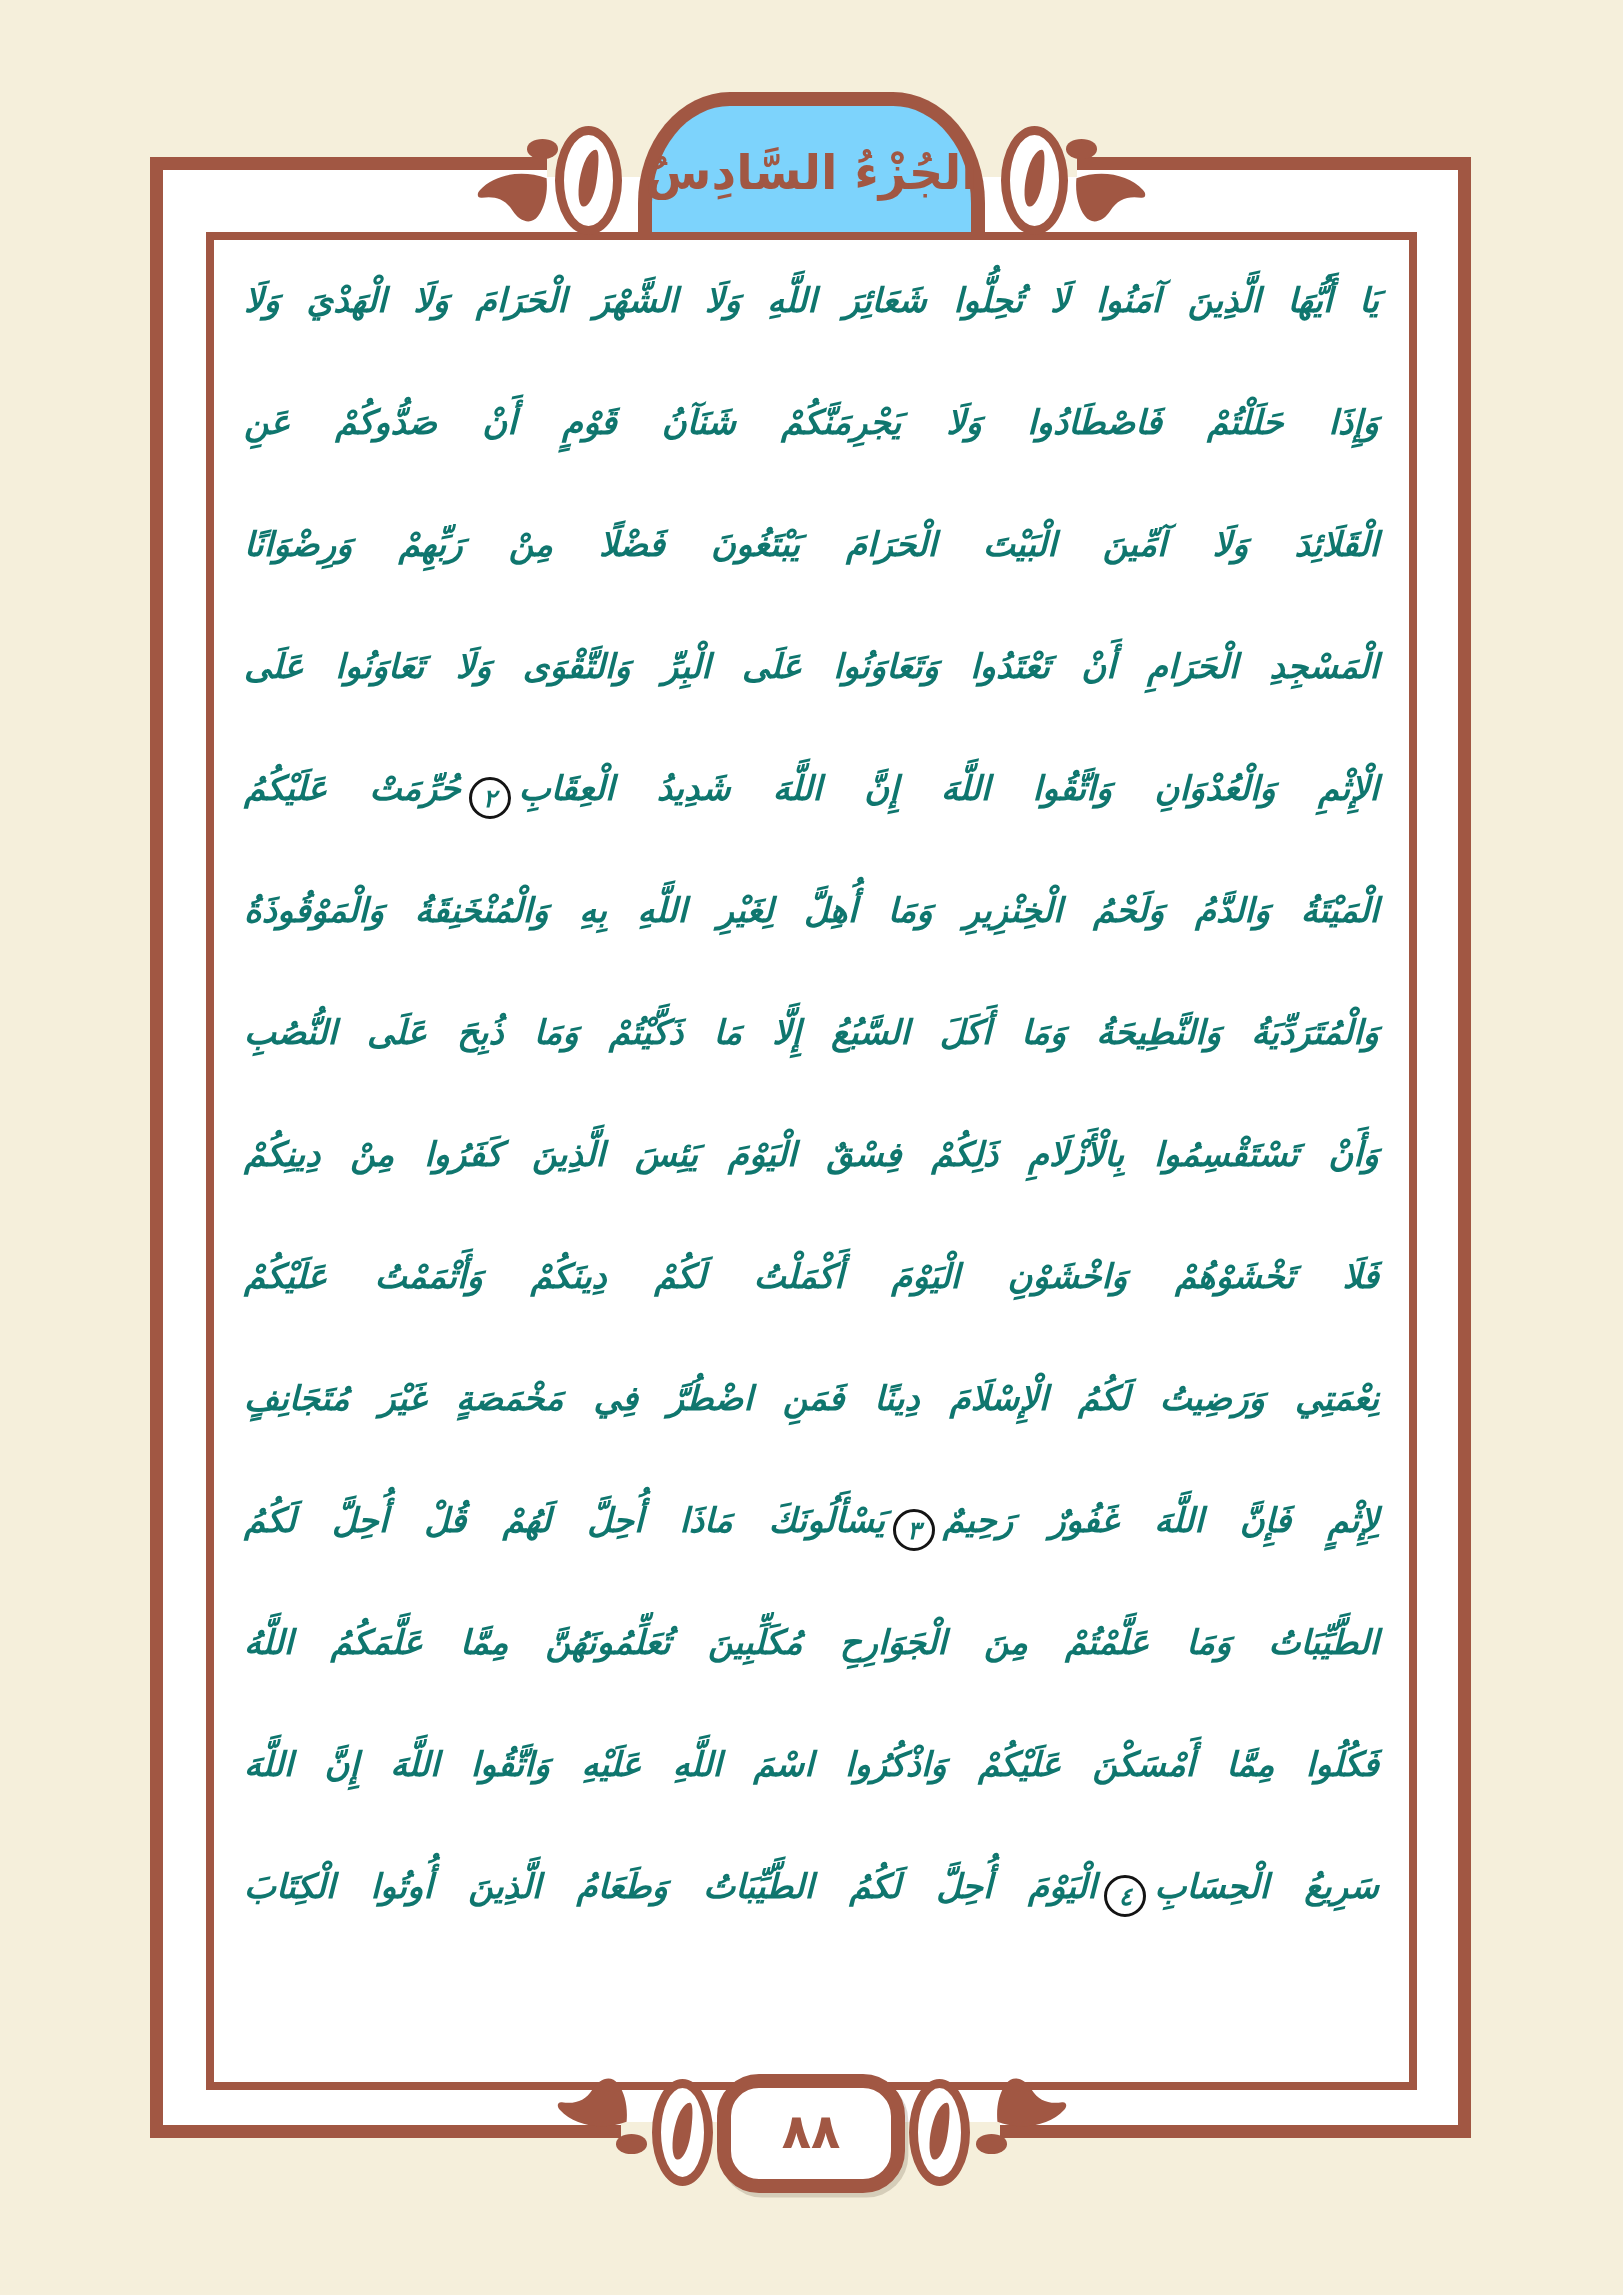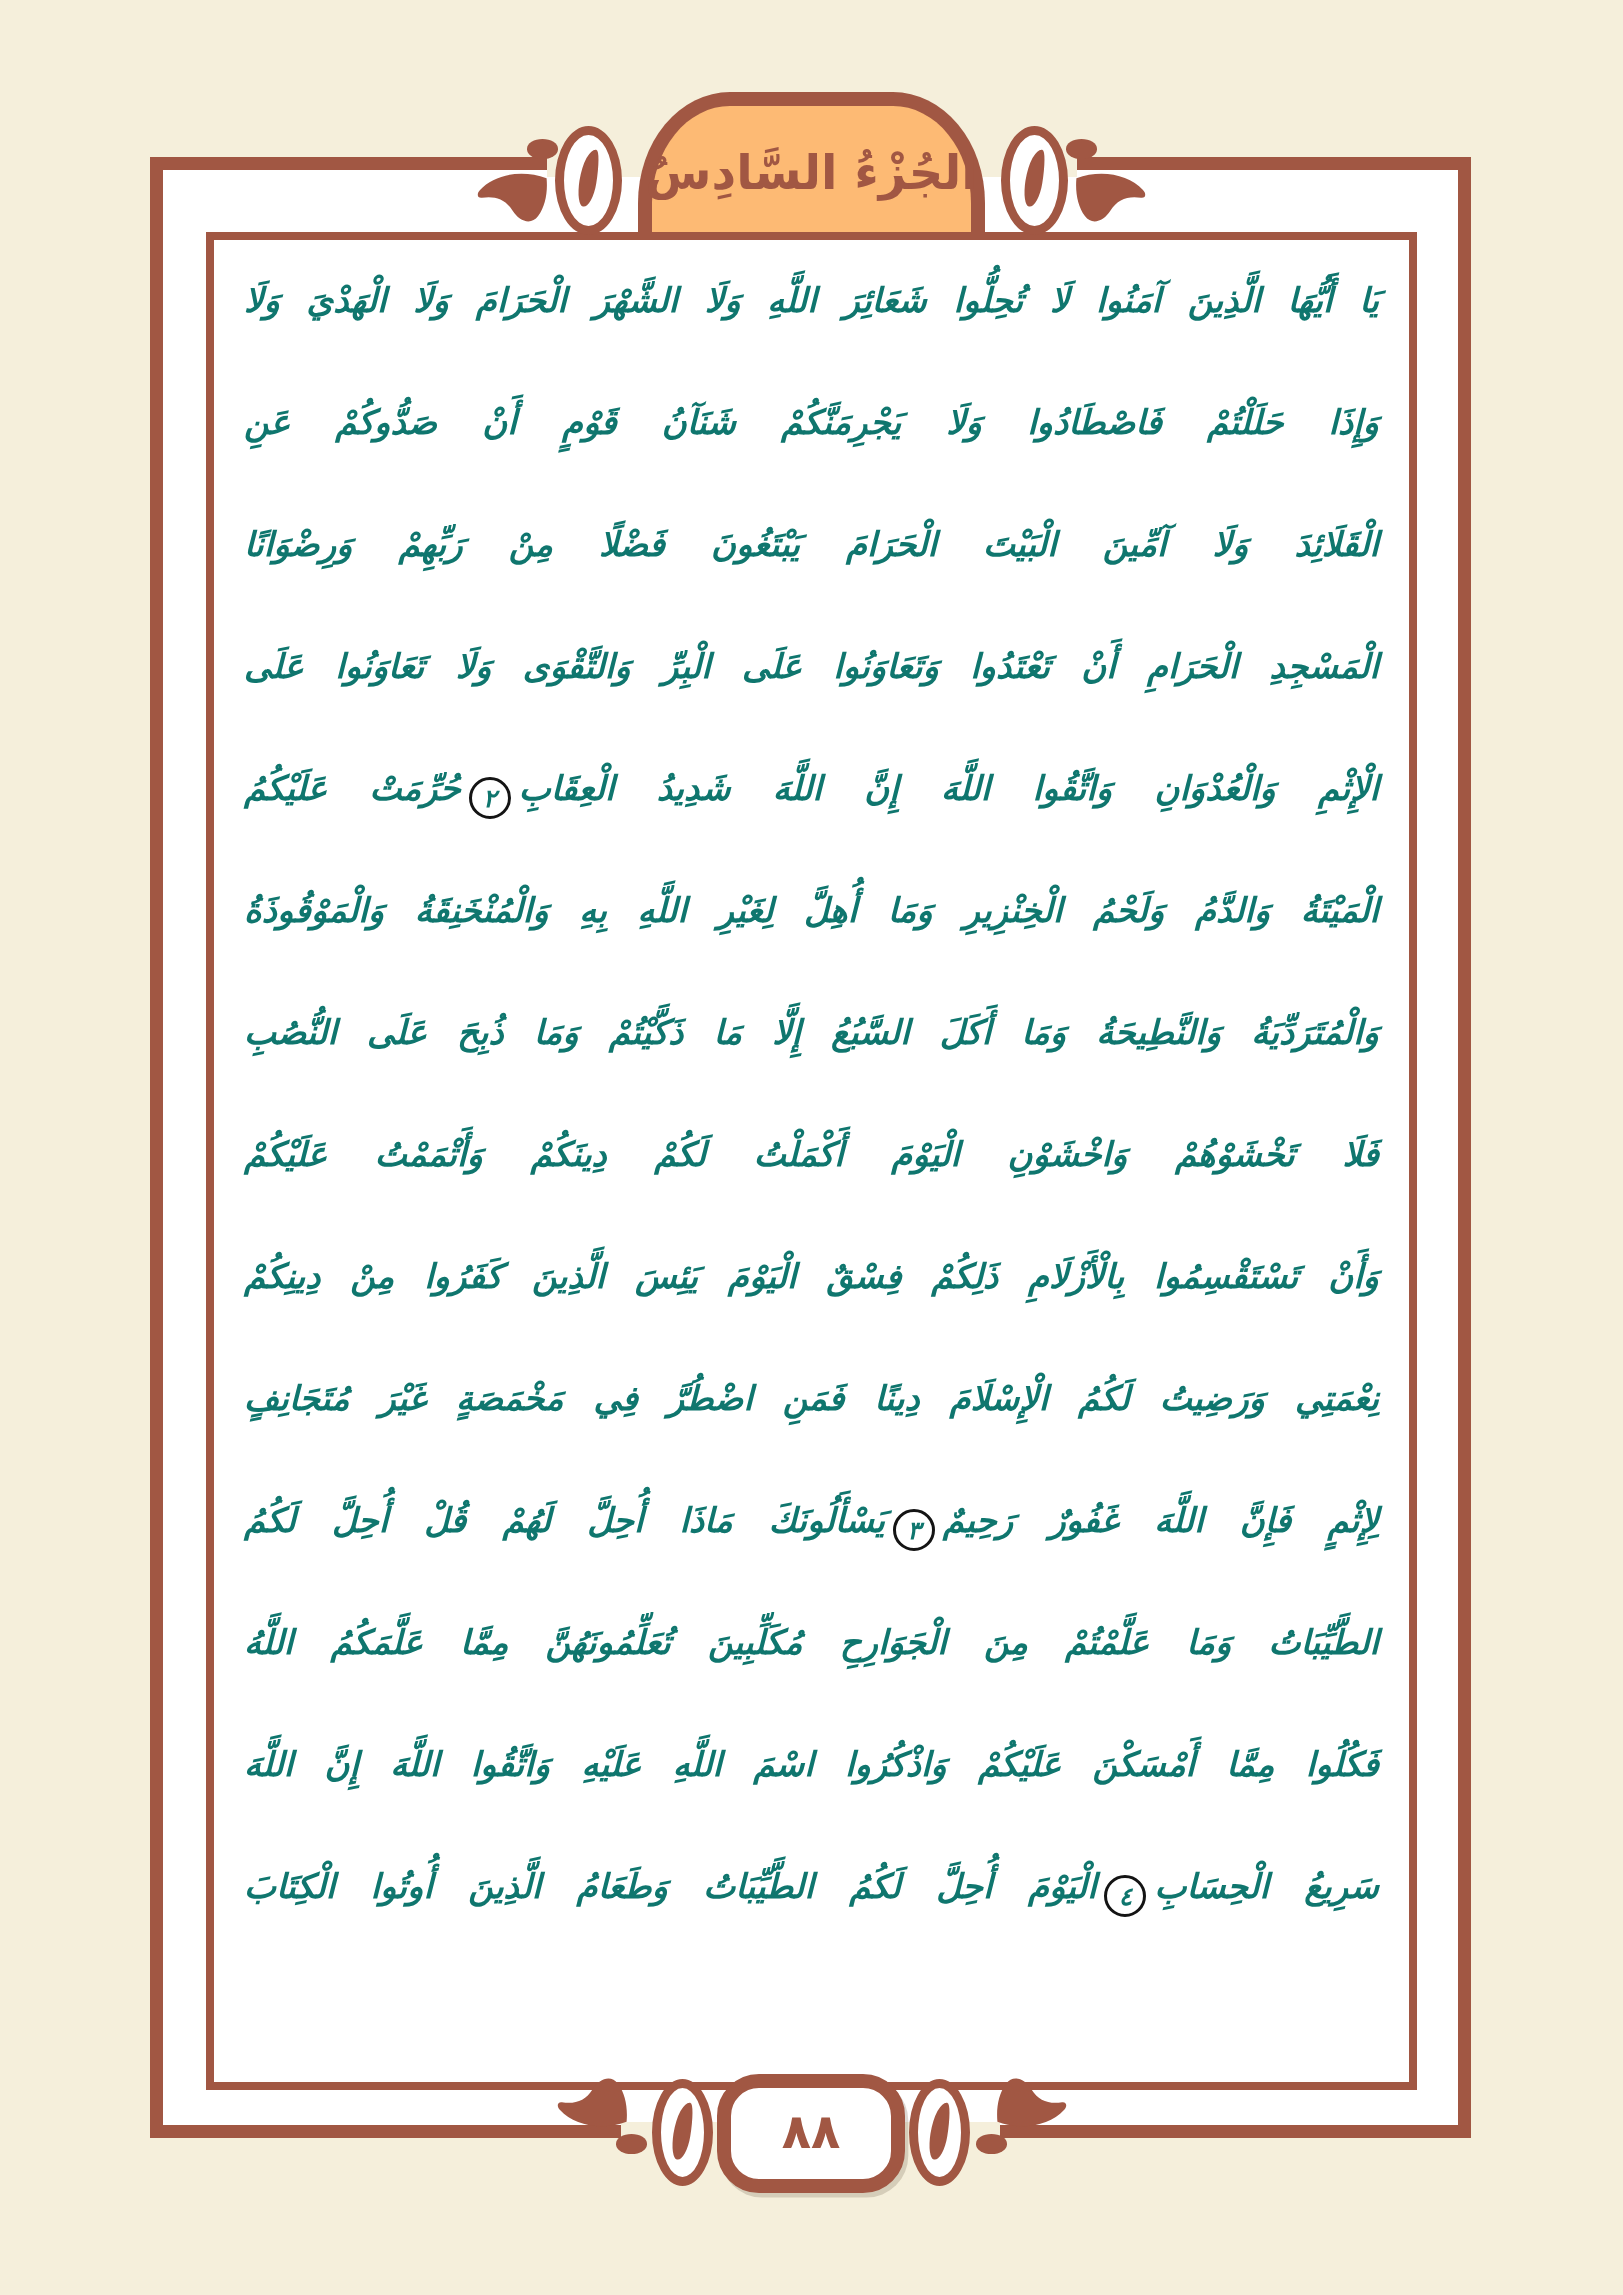--- a/index.html
+++ b/index.html
@@ -24,21 +24,21 @@
     position:absolute;left:547px;top:153px;width:530px;height:23.6px;
     background:#F5EFDB;z-index:2;
   }
   .bottom-notch{
     position:absolute;left:621px;top:2122px;width:379px;height:21px;
     background:#F5EFDB;z-index:2;
   }
   
   .juz-arch{
     position:absolute;left:638px;top:92px;width:347px;height:140px;
-    background:#fdba74;border:14.4px solid #A15743;border-bottom:none;
+    background:#7dd3fc;border:14.4px solid #A15743;border-bottom:none;
     border-radius:92px 92px 0 0 / 111px 111px 0 0;
     box-sizing:border-box;z-index:3;
     display:flex;align-items:center;justify-content:center;
   }
   .juz-title{
     color:#A15743;font-weight:bold;font-size:48px;line-height:1;
     direction:rtl;white-space:nowrap;padding-top:6.5px;
   }
   .ornament-oval{
     position:absolute;width:67px;height:109px;background:#ffffff;
@@ -129,22 +129,22 @@
 </div>
 
 <div class="text-area">
   <div class="quran-line"><span>يَا أَيُّهَا الَّذِينَ آمَنُوا لَا تُحِلُّوا شَعَائِرَ اللَّهِ وَلَا الشَّهْرَ الْحَرَامَ وَلَا الْهَدْيَ وَلَا</span></div>
   <div class="quran-line"><span>وَإِذَا حَلَلْتُمْ فَاصْطَادُوا وَلَا يَجْرِمَنَّكُمْ شَنَآنُ قَوْمٍ أَنْ صَدُّوكُمْ عَنِ</span></div>
   <div class="quran-line"><span>الْقَلَائِدَ وَلَا آمِّينَ الْبَيْتَ الْحَرَامَ يَبْتَغُونَ فَضْلًا مِنْ رَبِّهِمْ وَرِضْوَانًا</span></div>
   <div class="quran-line"><span>الْمَسْجِدِ الْحَرَامِ أَنْ تَعْتَدُوا وَتَعَاوَنُوا عَلَى الْبِرِّ وَالتَّقْوَى وَلَا تَعَاوَنُوا عَلَى</span></div>
   <div class="quran-line"><span>الْإِثْمِ وَالْعُدْوَانِ وَاتَّقُوا اللَّهَ إِنَّ اللَّهَ شَدِيدُ الْعِقَابِ</span><span class="verse-badge">٢</span><span>حُرِّمَتْ عَلَيْكُمُ</span></div>
   <div class="quran-line"><span>الْمَيْتَةُ وَالدَّمُ وَلَحْمُ الْخِنْزِيرِ وَمَا أُهِلَّ لِغَيْرِ اللَّهِ بِهِ وَالْمُنْخَنِقَةُ وَالْمَوْقُوذَةُ</span></div>
   <div class="quran-line"><span>وَالْمُتَرَدِّيَةُ وَالنَّطِيحَةُ وَمَا أَكَلَ السَّبُعُ إِلَّا مَا ذَكَّيْتُمْ وَمَا ذُبِحَ عَلَى النُّصُبِ</span></div>
+  <div class="quran-line"><span>وَأَنْ تَسْتَقْسِمُوا بِالْأَزْلَامِ ذَلِكُمْ فِسْقٌ الْيَوْمَ يَئِسَ الَّذِينَ كَفَرُوا مِنْ دِينِكُمْ</span></div>
   <div class="quran-line"><span>فَلَا تَخْشَوْهُمْ وَاخْشَوْنِ الْيَوْمَ أَكْمَلْتُ لَكُمْ دِينَكُمْ وَأَتْمَمْتُ عَلَيْكُمْ</span></div>
-  <div class="quran-line"><span>وَأَنْ تَسْتَقْسِمُوا بِالْأَزْلَامِ ذَلِكُمْ فِسْقٌ الْيَوْمَ يَئِسَ الَّذِينَ كَفَرُوا مِنْ دِينِكُمْ</span></div>
   <div class="quran-line"><span>نِعْمَتِي وَرَضِيتُ لَكُمُ الْإِسْلَامَ دِينًا فَمَنِ اضْطُرَّ فِي مَخْمَصَةٍ غَيْرَ مُتَجَانِفٍ</span></div>
   <div class="quran-line"><span>لِإِثْمٍ فَإِنَّ اللَّهَ غَفُورٌ رَحِيمٌ</span><span class="verse-badge">٣</span><span>يَسْأَلُونَكَ مَاذَا أُحِلَّ لَهُمْ قُلْ أُحِلَّ لَكُمُ</span></div>
   <div class="quran-line"><span>الطَّيِّبَاتُ وَمَا عَلَّمْتُمْ مِنَ الْجَوَارِحِ مُكَلِّبِينَ تُعَلِّمُونَهُنَّ مِمَّا عَلَّمَكُمُ اللَّهُ</span></div>
   <div class="quran-line"><span>فَكُلُوا مِمَّا أَمْسَكْنَ عَلَيْكُمْ وَاذْكُرُوا اسْمَ اللَّهِ عَلَيْهِ وَاتَّقُوا اللَّهَ إِنَّ اللَّهَ</span></div>
   <div class="quran-line"><span>سَرِيعُ الْحِسَابِ</span><span class="verse-badge">٤</span><span>الْيَوْمَ أُحِلَّ لَكُمُ الطَّيِّبَاتُ وَطَعَامُ الَّذِينَ أُوتُوا الْكِتَابَ</span></div>
 </div>
 
 <span class="wing wing-bottom-left">
   <svg width="72" height="62" viewBox="0 0 110 95">
       <path fill="#A15743" d="M108,8 C70,-6 28,2 6,26 C1,31 1,39 9,38 C29,35 45,40 56,58 C66,74 84,81 95,66 C106,51 110,30 108,8 Z"></path>

